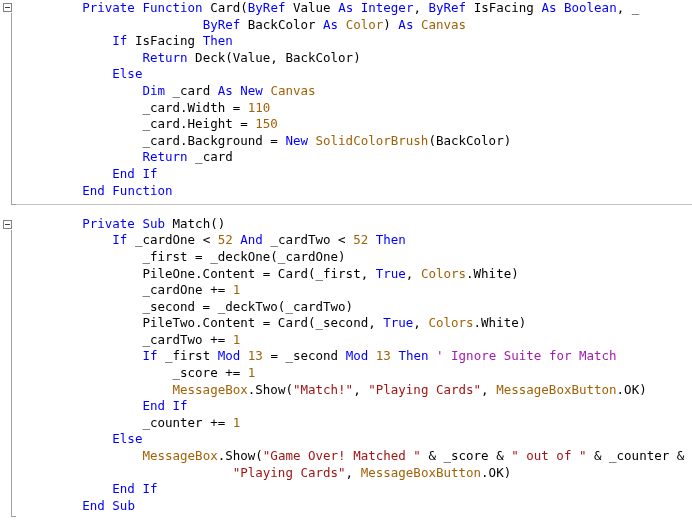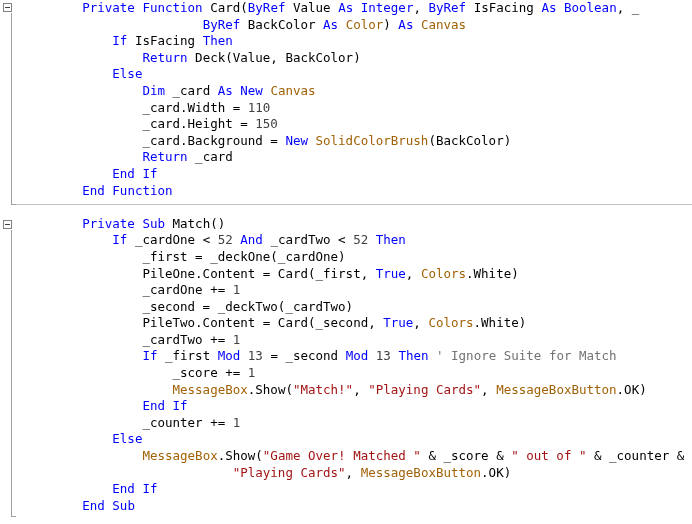--- a/index.html
+++ b/index.html
@@ -73,22 +73,22 @@
     white-space: pre;
     color: #000000;
   }
   .line {
     height: 16.6px;
     white-space: pre;
   }
   .k   { color: #0000FF; }            
   .t   { color: #a16207; }            
   .s   { color: #A31515; }            
-  .n   { color: #404040; }            
-  .c   { color: #737373; }            
+  .n   { color: #a16207; }            
+  .c   { color: #a21caf; }            
   .p   { color: #000000; }            
 </style>
 </head>
 <body>
 
 <div id="editor">
 
   <div class="gutter">
     <div class="fold-box" style="left:3px; top:3px;"></div>
     <div class="fold-line" style="top:13px; height:192px;"></div>

